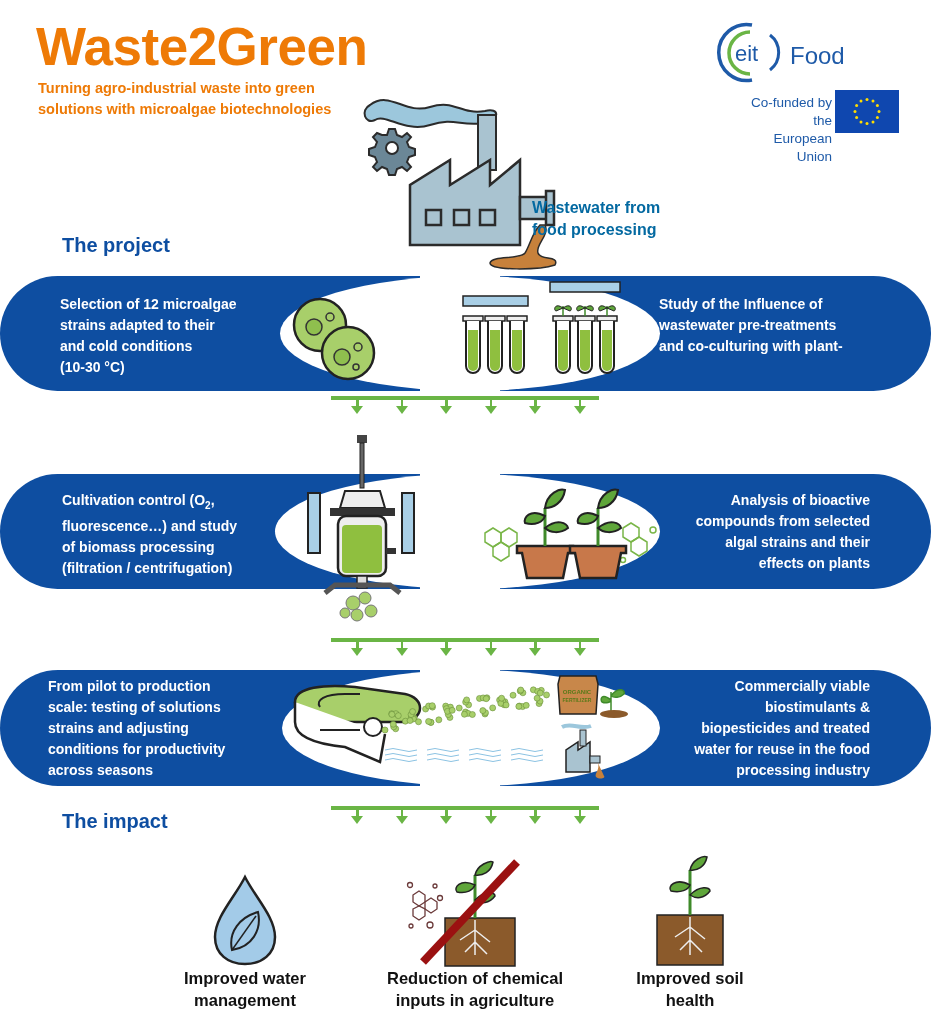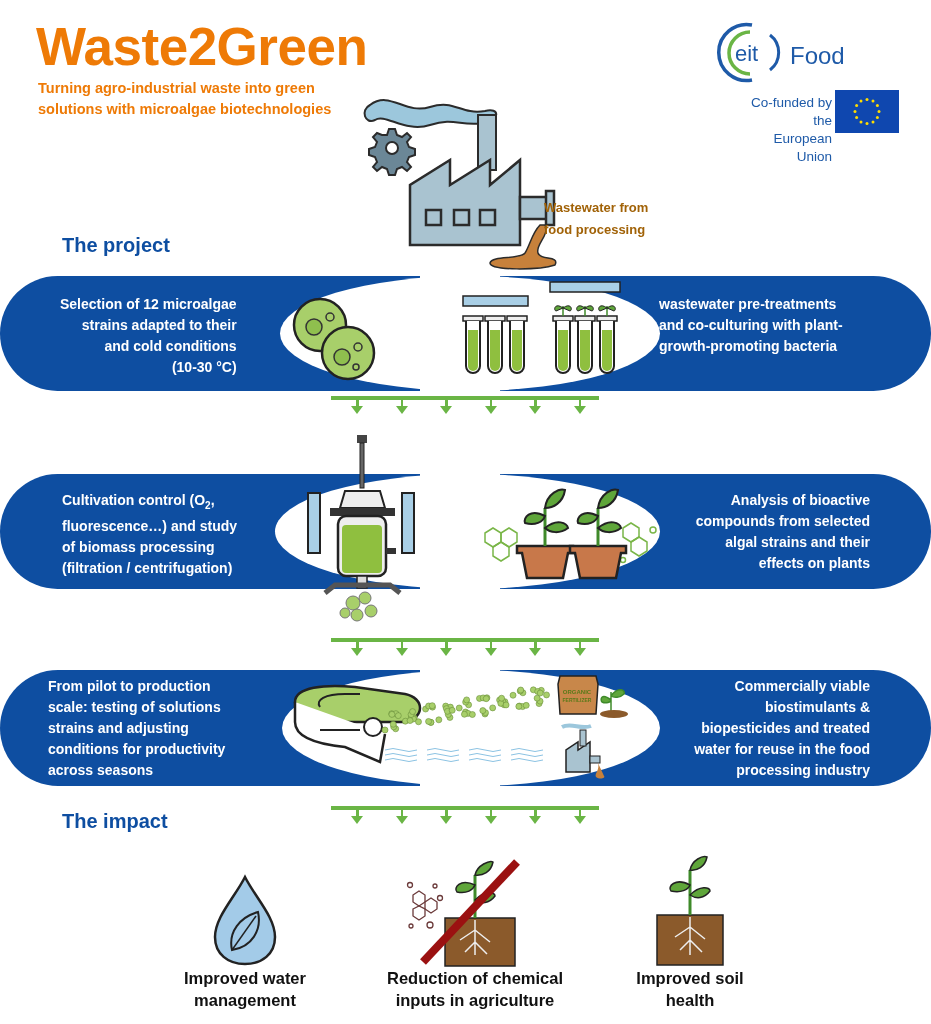--- a/index.html
+++ b/index.html
@@ -11,21 +11,21 @@
   
   .title { left: 36px; top: 16px; font-size: 53px; font-weight: bold; color: #ee7a06; letter-spacing: -0.5px; }
   .subtitle { left: 38px; top: 78px; width: 300px; font-size: 14.5px; font-weight: bold; color: #ee7a06; line-height: 21px; }
 
   .eit-logo { left: 712px; top: 20px; width: 160px; height: 65px; }
   .eit-food { left: 790px; top: 42px; font-size: 24px; color: #1e5aa8; }
   .cofund { left: 736px; top: 94px; width: 96px; font-size: 13.5px; color: #1e5aa8; line-height: 18px; text-align: right; }
   .eu-flag { left: 835px; top: 90px; width: 64px; height: 43px; background: #0f47af; }
 
   .factory { left: 360px; top: 75px; width: 200px; height: 190px; }
-  .wastewater { left: 544px; top: 197px; font-size: 13px; font-weight: bold; color: #a16207; line-height: 22px; }
+  .wastewater { left: 532px; top: 197px; font-size: 16px; font-weight: bold; color: #0369a1; line-height: 22px; }
 
   .section-h { font-size: 20px; font-weight: bold; color: #0e4ea1; }
 
   
   .pill { position: absolute; background: #0e4ea1; height: 115px; }
   .pill-left { border-radius: 58px 0 0 58px; }
   .pill-right { border-radius: 0 58px 58px 0; }
   .pill-text { position: absolute; color: #fff; font-weight: bold; font-size: 14px; line-height: 21px; }
   .pill-text-right { text-align: right; }
 
@@ -91,30 +91,30 @@
 <div class="abs wastewater">
   <div>Wastewater from</div>
   <div>food processing</div>
 </div>
 
 <div class="abs section-h" style="left:62px; top:234px;">The project</div>
 
 <div class="pill pill-left" style="left:0; top:276px; width:420px;"></div>
 <div class="pill pill-right" style="left:500px; top:276px; width:431px;"></div>
 <div class="white-oval" style="left:280px; top:276px; width:380px; height:115px;"></div>
-<div class="pill-text" style="left:60px; top:294px;text-align:right;">
+<div class="pill-text" style="left:60px; top:294px;">
   <div>Selection of 12 microalgae</div>
   <div>strains adapted to their</div>
   <div>and cold conditions</div>
   <div>(10-30 °C)</div>
 </div>
 <div class="pill-text" style="left:659px; top:294px;">
+  <div>Study of  the Influence of</div>
   <div>wastewater pre-treatments</div>
   <div>and co-culturing with plant-</div>
-  <div>growth-promoting bacteria</div>
 </div>
 
 <svg class="abs" style="left:290px; top:295px; width:90px; height:90px;" viewBox="0 0 90 90">
   <circle cx="30" cy="30" r="26" fill="#a8cf6a" stroke="#222" stroke-width="2.5"></circle>
   <circle cx="24" cy="32" r="8" fill="#8fbf4e" stroke="#333" stroke-width="1.5"></circle>
   <circle cx="40" cy="22" r="4" fill="none" stroke="#333" stroke-width="1.5"></circle>
   <circle cx="58" cy="58" r="26" fill="#a8cf6a" stroke="#222" stroke-width="2.5"></circle>
   <circle cx="52" cy="62" r="8" fill="#8fbf4e" stroke="#333" stroke-width="1.5"></circle>
   <circle cx="68" cy="52" r="4" fill="none" stroke="#333" stroke-width="1.5"></circle>
   <circle cx="66" cy="72" r="3" fill="none" stroke="#333" stroke-width="1.5"></circle>

